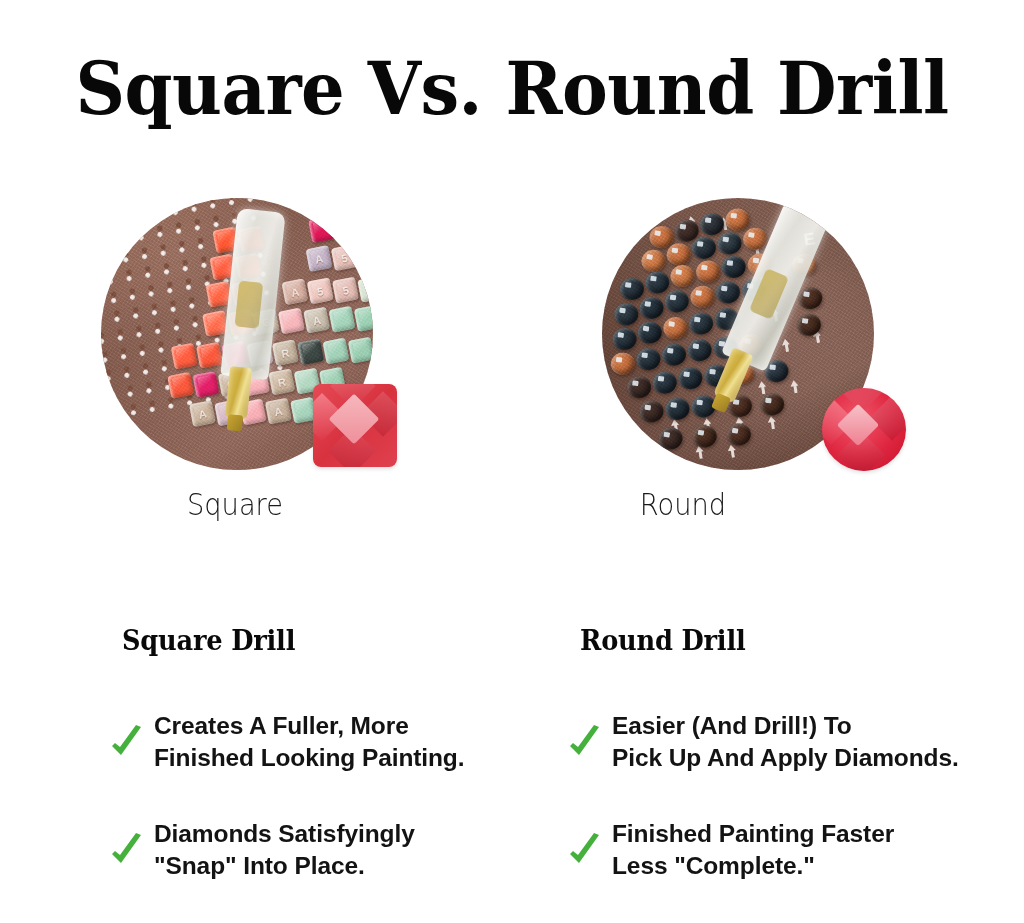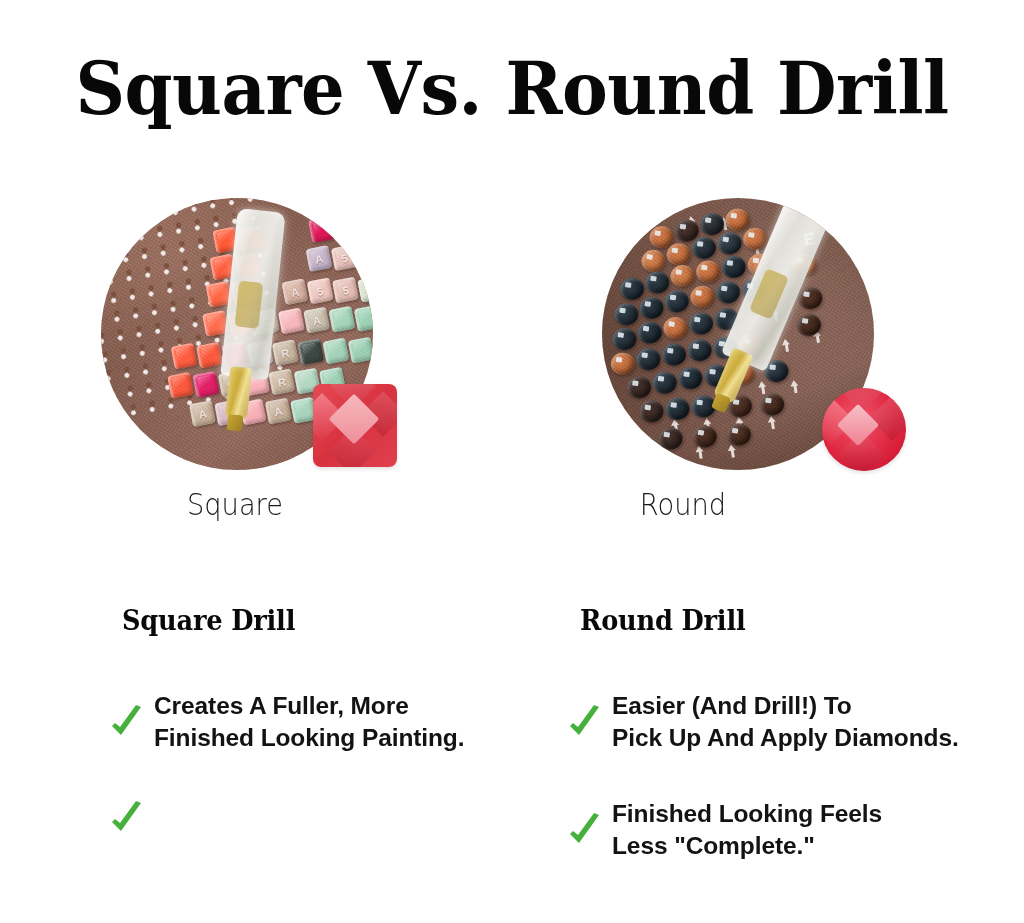--- a/index.html
+++ b/index.html
@@ -311,21 +311,21 @@
     color: #1a1a1a;
     transform: scaleX(0.88);
   }
   .caption.left  { left: -21px; }
   .caption.right { left: 427px; }
 
   
   .columns {
     position: absolute;
     left: 0;
-    top: 604px;
+    top: 624px;
     width: 932px;
     height: 290px;
   }
   .column {
     position: absolute;
     top: 0;
     width: 460px;
   }
   .column.left  { left: 110px; }
   .column.right { left: 568px; }
@@ -602,20 +602,22 @@
         </span>
         <span class="bullet-text">Creates A Fuller, More
 Finished Looking Painting.</span>
       </li>
       <li class="bullet">
         <span class="check-icon">
           <svg width="34" height="40" viewBox="0 0 34 40" xmlns="http://www.w3.org/2000/svg">
             <path d="M2 22 L11 31 L31 3 L26 1 L10 23 L5 19 Z" fill="#45b03c"></path>
           </svg>
         </span>
+        <span class="bullet-text">Diamonds Satisfyingly
+"Snap" Into Place.</span>
       </li>
     </ul>
   </div>
 
   <div class="column right">
     <div class="col-heading">Round Drill</div>
     <ul class="bullet-list">
       <li class="bullet">
         <span class="check-icon">
           <svg width="34" height="40" viewBox="0 0 34 40" xmlns="http://www.w3.org/2000/svg">
@@ -624,18 +626,18 @@
         </span>
         <span class="bullet-text">Easier (And Drill!) To
 Pick Up And Apply Diamonds.</span>
       </li>
       <li class="bullet">
         <span class="check-icon">
           <svg width="34" height="40" viewBox="0 0 34 40" xmlns="http://www.w3.org/2000/svg">
             <path d="M2 22 L11 31 L31 3 L26 1 L10 23 L5 19 Z" fill="#45b03c"></path>
           </svg>
         </span>
-        <span class="bullet-text">Finished Looking Feels
+        <span class="bullet-text">Finished Painting Faster
 Less "Complete."</span>
       </li>
     </ul>
   </div>
 </div>
 
 </body></html>

